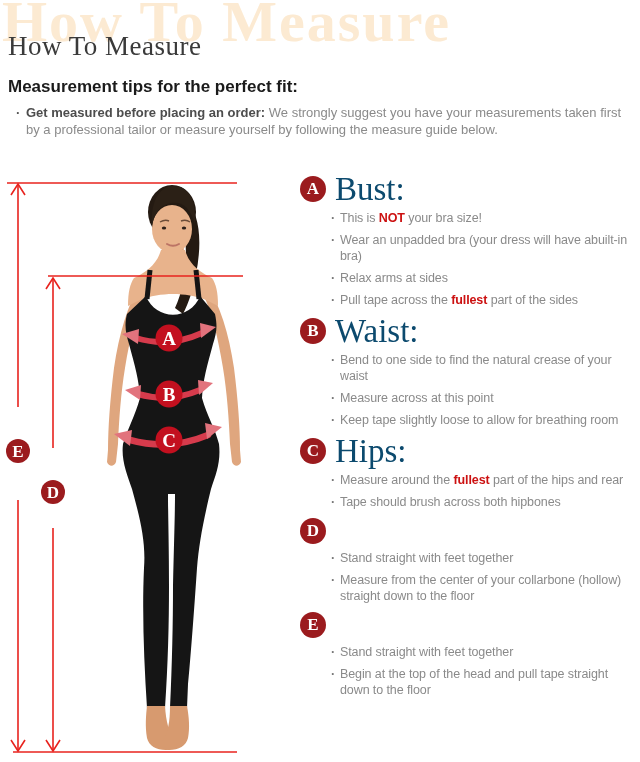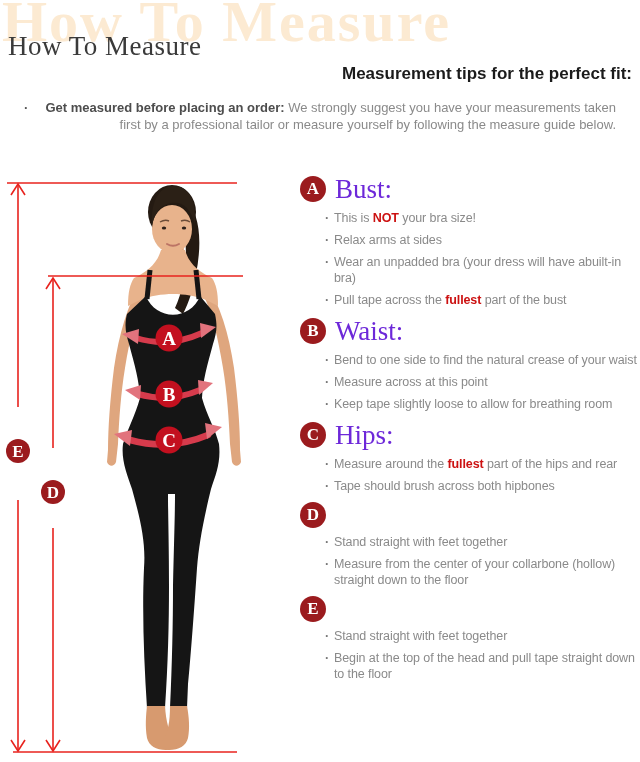--- a/index.html
+++ b/index.html
@@ -8,43 +8,43 @@
 
   
   .watermark{position:absolute;top:-12px;left:2px;z-index:0;
              font-family:"Liberation Serif",serif;font-size:58px;font-weight:bold;
              color:#fcead2;letter-spacing:2px;white-space:nowrap;}
   .title{position:absolute;top:31px;left:8px;z-index:1;margin:0;
          font-family:"Liberation Serif",serif;font-size:27px;font-weight:normal;
          color:#3a3a3a;letter-spacing:0.5px;}
 
   
-  .tips{position:absolute;top:64px;left:8px;width:624px;z-index:1;text-align:right;}
+  .tips{position:absolute;top:77px;left:8px;width:624px;z-index:1;}
   .tips-heading{font-size:17px;font-weight:bold;color:#1b1b1b;margin-bottom:8px;}
-  .tips-list{margin:16px;padding:0;list-style:none;}
+  .tips-list{margin:8px;padding:0;list-style:none;}
   .tips-list li{position:relative;padding-left:10px;margin-bottom:9px;
                 font-size:13px;line-height:16.5px;color:#8a8a8a;}
   .tips-list li::before{content:"\00B7";position:absolute;left:0;top:0;
                 font-weight:bold;color:#555;}
   .tips-list .lead{font-weight:bold;color:#4d4d4d;}
 
   
   .figure-wrap{position:absolute;left:0;top:172px;width:296px;height:590px;}
 
   
   .rightcol{position:absolute;left:296px;top:172px;width:344px;padding:2px 0 0 4px;
             box-sizing:border-box;}
   .msec{margin-bottom:8px;}
   .mhead{display:flex;align-items:center;margin-bottom:6px;}
   .sbadge{flex:0 0 auto;width:26px;height:26px;border-radius:50%;background:#9b1b1e;
           color:#fff;font-family:"Liberation Serif",serif;font-size:17px;font-weight:bold;
           display:flex;align-items:center;justify-content:center;}
   .stitle{margin:0 0 0 9px;font-family:"Liberation Serif",serif;font-weight:normal;
-          font-size:27px;line-height:30px;color:#6d28d9;}
-  .mlist{margin:0;padding:0 0 0 34px;list-style:none;}
+          font-size:33px;line-height:30px;color:#0c4a6e;}
+  .mlist{margin:6px;padding:0 0 0 34px;list-style:none;}
   .mlist li{position:relative;margin-bottom:6px;font-size:12.5px;line-height:16px;
             letter-spacing:-0.1px;color:#8a8a8a;}
   .mlist li::before{content:"\00B7";position:absolute;left:-9px;top:0;font-weight:bold;color:#777;}
   .em{color:#cc1111;font-weight:bold;}
 </style>
 </head>
 <body>
 
 <div class="page">
 
@@ -133,23 +133,23 @@
   </div>
 
   <div class="rightcol">
       <section class="msec">
         <div class="mhead">
           <span class="sbadge">A</span>
           <h2 class="stitle">Bust:</h2>
         </div>
         <ul class="mlist">
           <li><span>This is </span><span class="em">NOT</span><span> your bra size!</span></li>
+          <li><span>Wear an unpadded bra (your dress will have abuilt-in bra)</span></li>
           <li><span>Relax arms at sides</span></li>
-          <li><span>Wear an unpadded bra (your dress will have abuilt-in bra)</span></li>
-          <li><span>Pull tape across the </span><span class="em">fullest</span><span> part of the bust</span></li>
+          <li><span>Pull tape across the </span><span class="em">fullest</span><span> part of the sides</span></li>
         </ul>
       </section>
       <section class="msec">
         <div class="mhead">
           <span class="sbadge">B</span>
           <h2 class="stitle">Waist:</h2>
         </div>
         <ul class="mlist">
           <li><span>Bend to one side to find the natural crease of your waist</span></li>
           <li><span>Measure across at this point</span></li>

